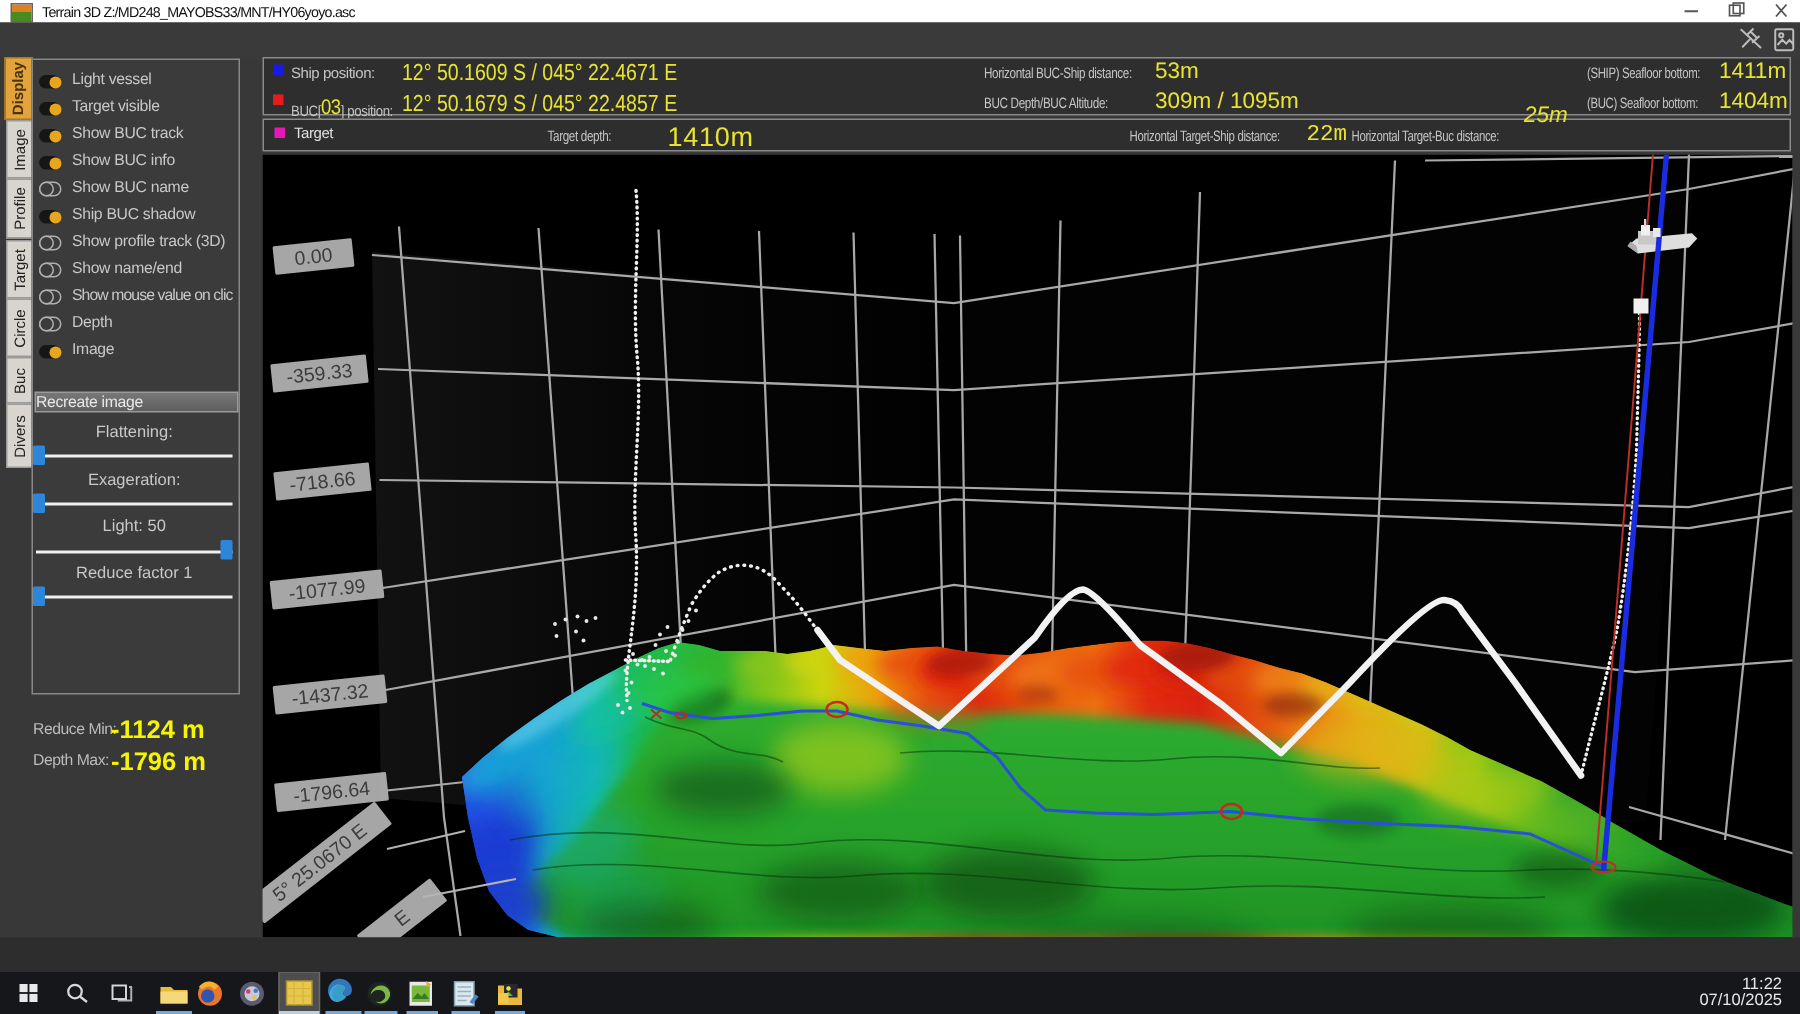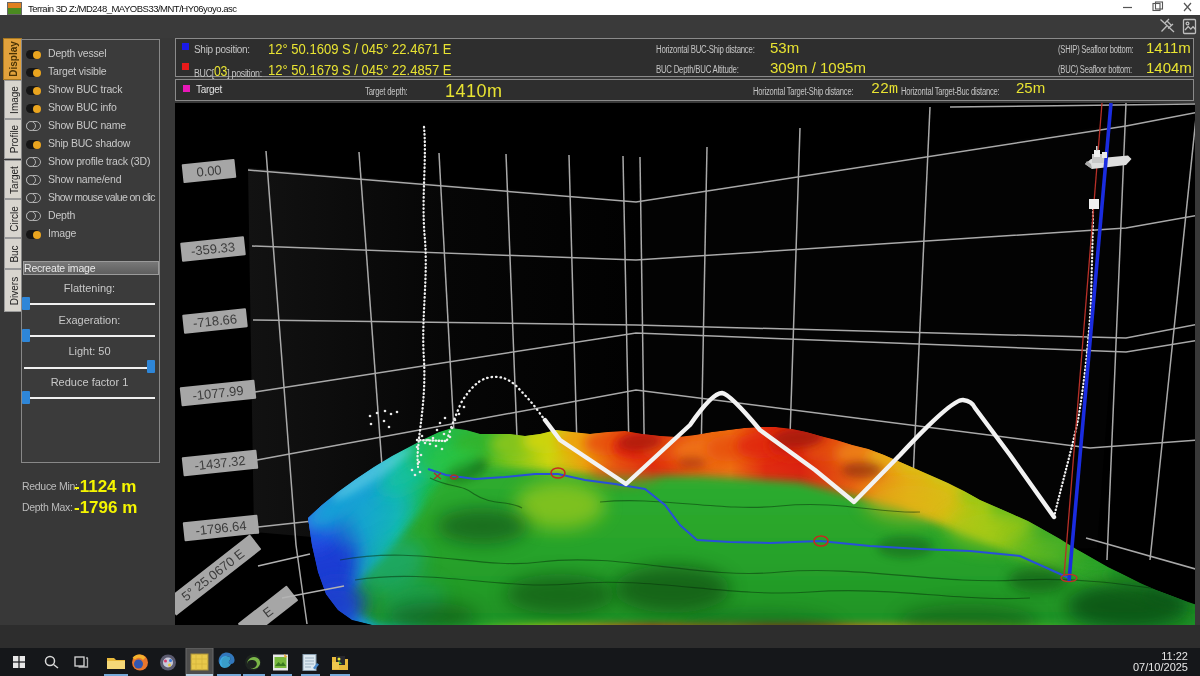--- a/index.html
+++ b/index.html
@@ -81,21 +81,21 @@
   </div>
 <div class="abs tab" style="top:269px;height:41px;">
     <span>Divers</span>
   </div>
 
 <div class="abs" id="paneframe"></div>
 <div class="abs togrow" style="top:46px;">
     <span class="tog on">
       <i></i>
     </span>
-    <span class="toglab">Depth vessel</span>
+    <span class="toglab">Light vessel</span>
   </div>
 <div class="abs togrow" style="top:64px;">
     <span class="tog on">
       <i></i>
     </span>
     <span class="toglab">Target visible</span>
   </div>
 <div class="abs togrow" style="top:82px;">
     <span class="tog on">
       <i></i>
@@ -186,21 +186,21 @@
 <div class="abs yv" style="left:1146px;top:59px;font-size:15px;">1404m</div>
 
 <div class="abs ip" style="left:175px;top:79px;width:1017px;height:20px;"></div>
 <div class="abs sq" style="left:183px;top:85px;background:#e818b8;"></div>
 <div class="abs gl" style="left:196px;top:84px;color:#e0e0e0;">Target</div>
 <div class="abs gl" style="left:365px;top:86px;transform:scaleX(0.78);transform-origin:left center;white-space:nowrap;">Target depth:</div>
 <div class="abs yv" style="left:417px;top:81px;font-size:18px;letter-spacing:0.5px;margin-left:28px;">1410m</div>
 <div class="abs gl" style="left:753px;top:86px;transform:scaleX(0.76);transform-origin:left center;white-space:nowrap;">Horizontal Target-Ship distance:</div>
 <div class="abs yv" style="left:871px;top:81px;font-size:15px;font-family:Liberation Mono, monospace;">22m</div>
 <div class="abs gl" style="left:901px;top:86px;transform:scaleX(0.76);transform-origin:left center;white-space:nowrap;">Horizontal Target-Buc distance:</div>
-<div class="abs yv" style="left:1016px;top:79px;font-size:15px;">25m</div>
+<div class="abs yv" style="left:1016px;top:68px;font-size:15px;font-style:italic;">25m</div>
 
 <svg class="abs" id="scene" style="left:175px;top:103px;" width="1020" height="522" viewBox="175 103 1020 522">
 <defs>
 <filter id="b9" x="-80%" y="-80%" width="260%" height="260%">
         <feGaussianBlur stdDeviation="9"></feGaussianBlur>
       </filter>
 <filter id="b6" x="-80%" y="-80%" width="260%" height="260%">
         <feGaussianBlur stdDeviation="6"></feGaussianBlur>
       </filter>
 <filter id="b4" x="-80%" y="-80%" width="260%" height="260%">

